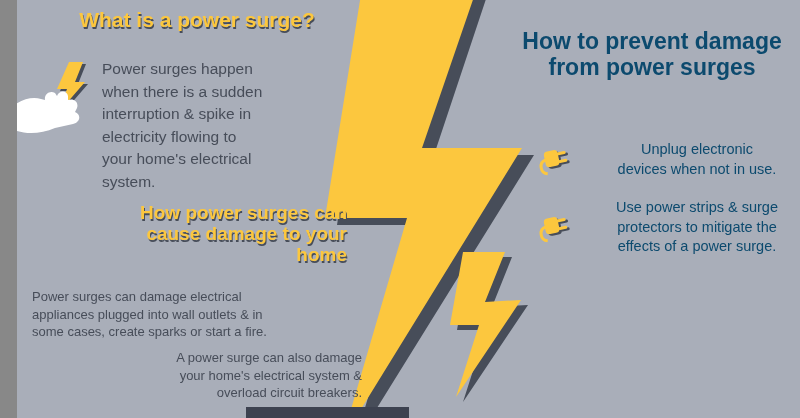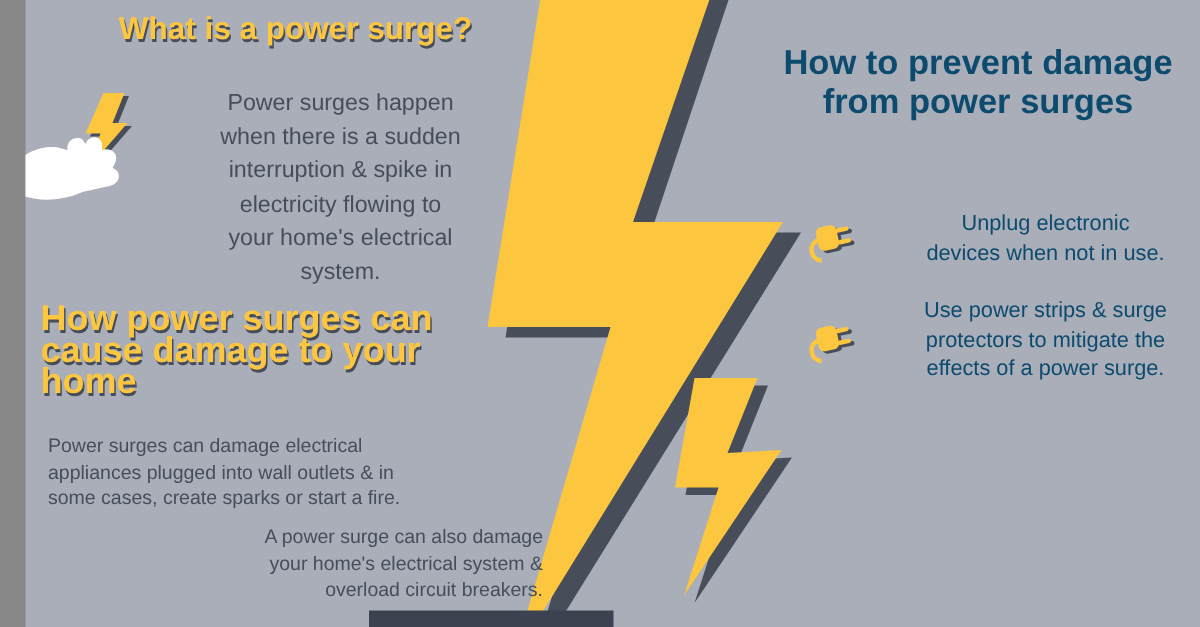--- a/index.html
+++ b/index.html
@@ -14,26 +14,26 @@
   .txt { position:absolute; z-index:2; white-space:pre-line; }
 
   .left-title {
     left:40px; top:8px; width:280px; text-align:center;
     font-size:21px; font-weight:bold; color:#fcc73e;
     text-shadow:1px 2px 0 #474d59;
   }
   .hand-wrap { position:absolute; left:-10px; top:52px; z-index:2; }
 
   .intro {
-    left:85px; top:58px; width:250px; text-align:center;
+    left:85px; top:58px; width:250px; text-align:left;
     font-size:15.5px; line-height:22.5px; color:#474d59;
   }
   .damage-title {
-    left:10px; top:202px; width:320px; text-align:left;
-    font-size:24px; font-weight:bold; line-height:21px; color:#fcc73e;
+    left:10px; top:202px; width:320px; text-align:right;
+    font-size:19px; font-weight:bold; line-height:21px; color:#fcc73e;
     text-shadow:1px 2px 0 #474d59;
   }
   .damage-p1 {
     left:15px; top:288px; width:310px; 
     font-size:13px; line-height:17.5px; color:#474d59;
   }
   .damage-p2 {
     left:85px; top:349px; width:260px; text-align:right;
     font-size:13px; line-height:17.5px; color:#474d59;
   }

